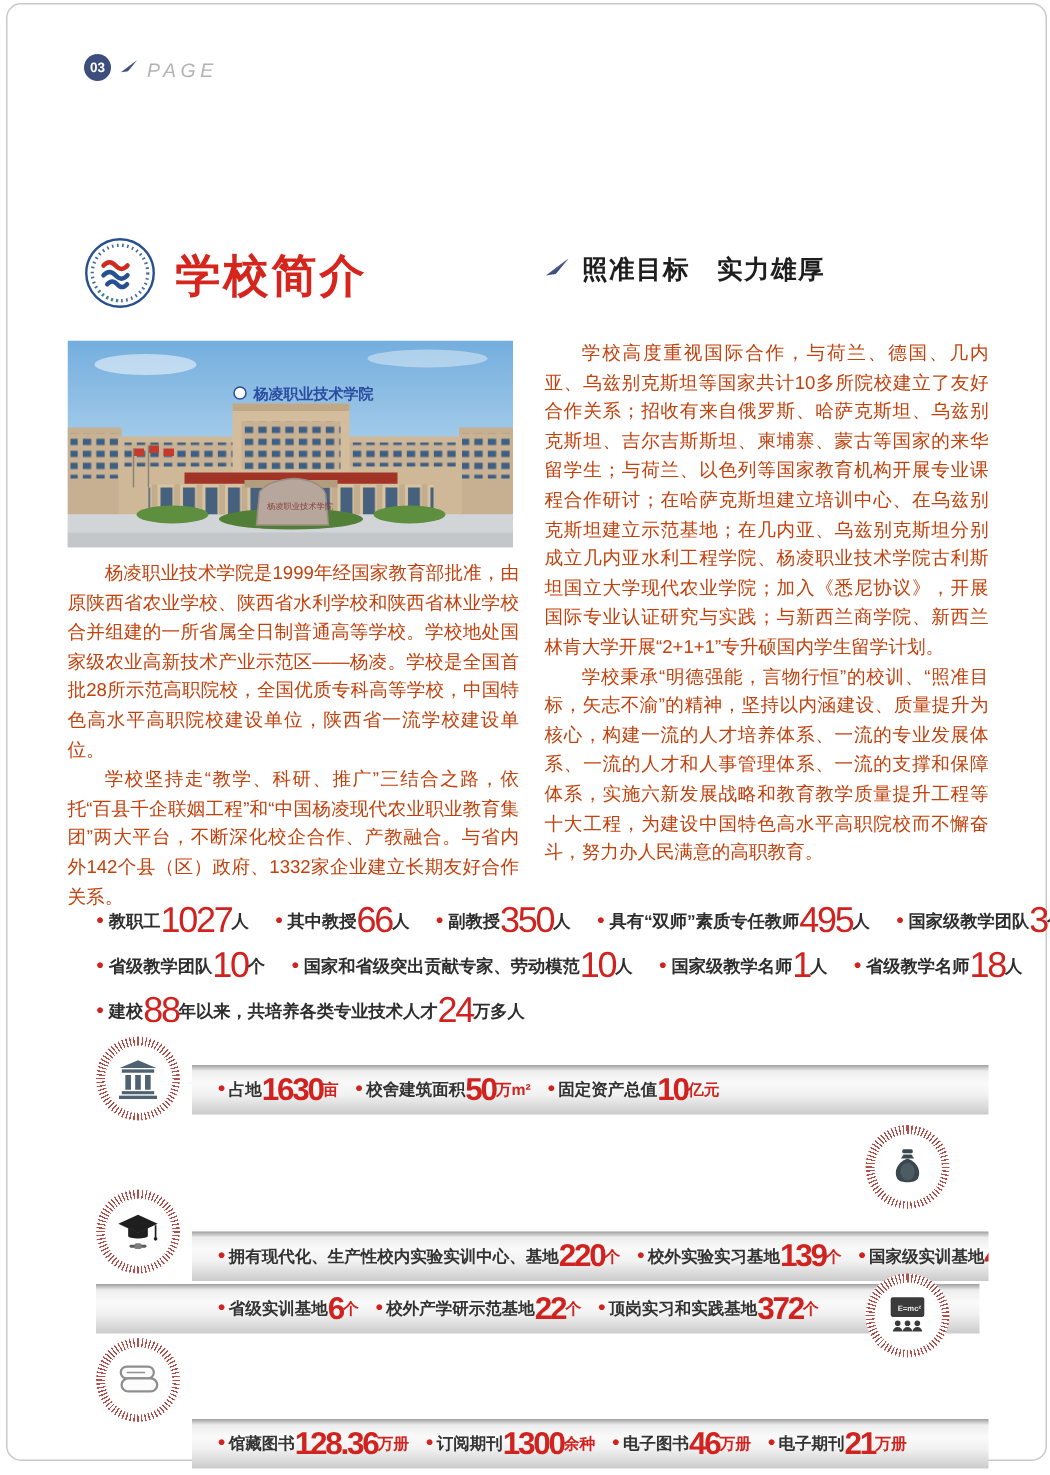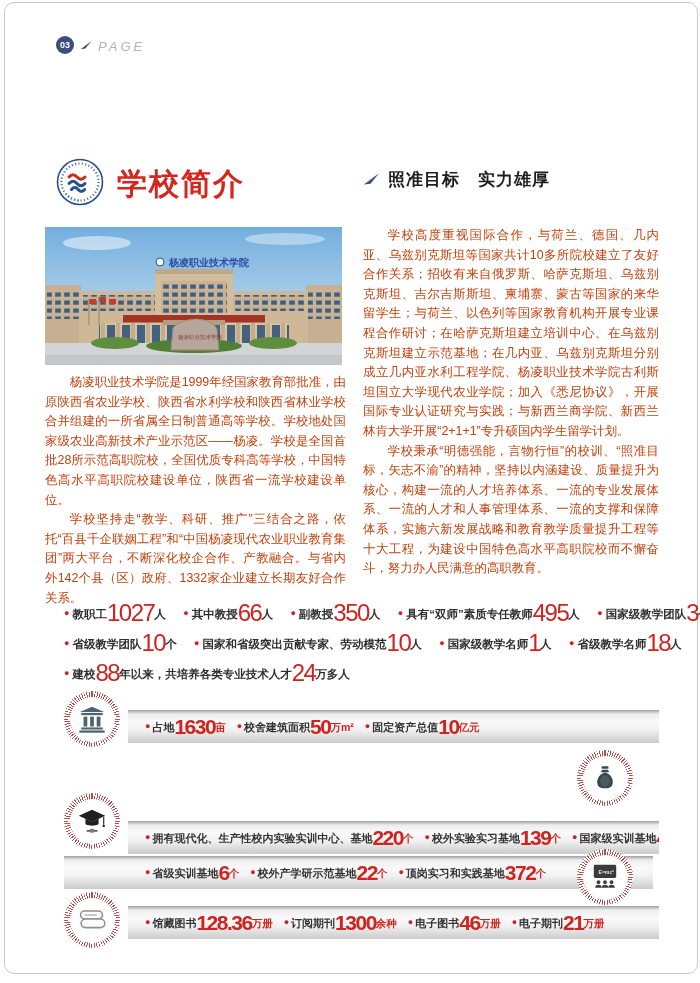--- a/index.html
+++ b/index.html
@@ -279,21 +279,21 @@
 
   <div class="icon-circle" style="left:64px;top:892px;">
     <div class="icon-inner">
       <svg width="32" height="26" viewBox="0 0 34 26" fill="none" stroke="#8e8e8e" stroke-width="1.6">
         <path d="M9 3.5 H24 A4.2 4.2 0 0 1 24 11.9 H9 A4.2 4.2 0 0 1 9 3.5 Z" fill="#fcfcfc"></path>
         <path d="M10 11.9 H26 A4.6 4.6 0 0 1 26 21.1 H10 A4.6 4.6 0 0 1 10 11.9 Z" fill="#fcfcfc"></path>
         <path d="M9 7.7 H22" stroke-width="1"></path>
       </svg>
     </div>
   </div>
-  <div class="bar left-icon" style="top:906px;">
+  <div class="bar left-icon" style="top:946px;">
 
       <span class="bar-item"><span class="b-bullet">●</span><span class="b-pre">馆藏图书</span><span class="b-num">128.36</span><span class="b-unit">万册</span><span class="b-post"></span></span>
 
       <span class="bar-item"><span class="b-bullet">●</span><span class="b-pre">订阅期刊</span><span class="b-num">1300</span><span class="b-unit">余种</span><span class="b-post"></span></span>
 
       <span class="bar-item"><span class="b-bullet">●</span><span class="b-pre">电子图书</span><span class="b-num">46</span><span class="b-unit">万册</span><span class="b-post"></span></span>
 
       <span class="bar-item"><span class="b-bullet">●</span><span class="b-pre">电子期刊</span><span class="b-num">21</span><span class="b-unit">万册</span><span class="b-post"></span></span>
     </div>
 </div>

